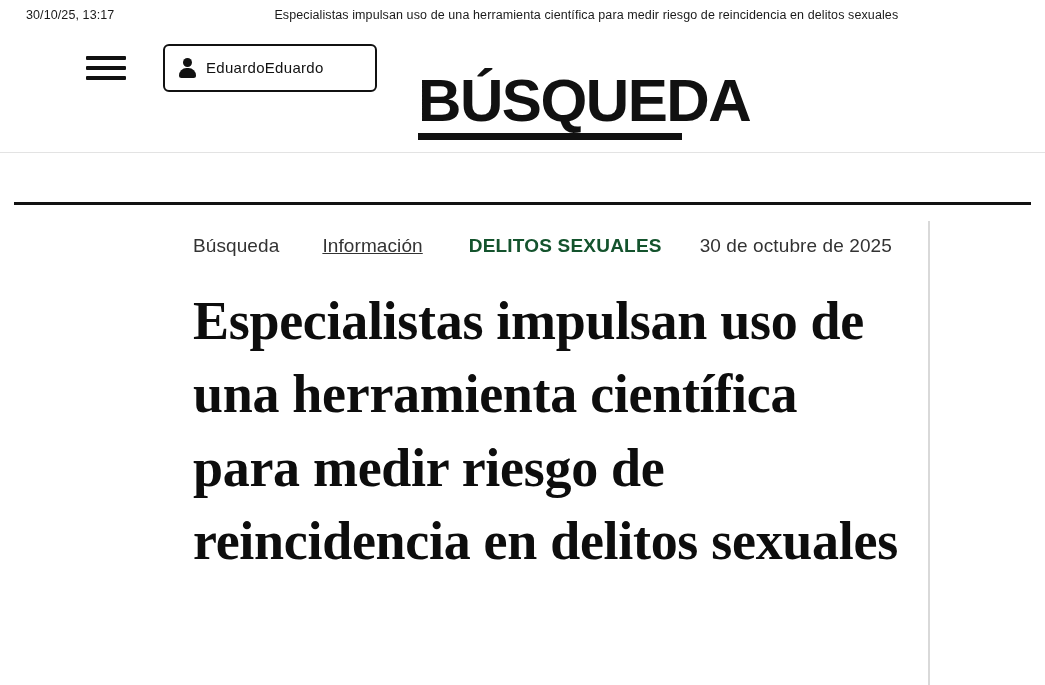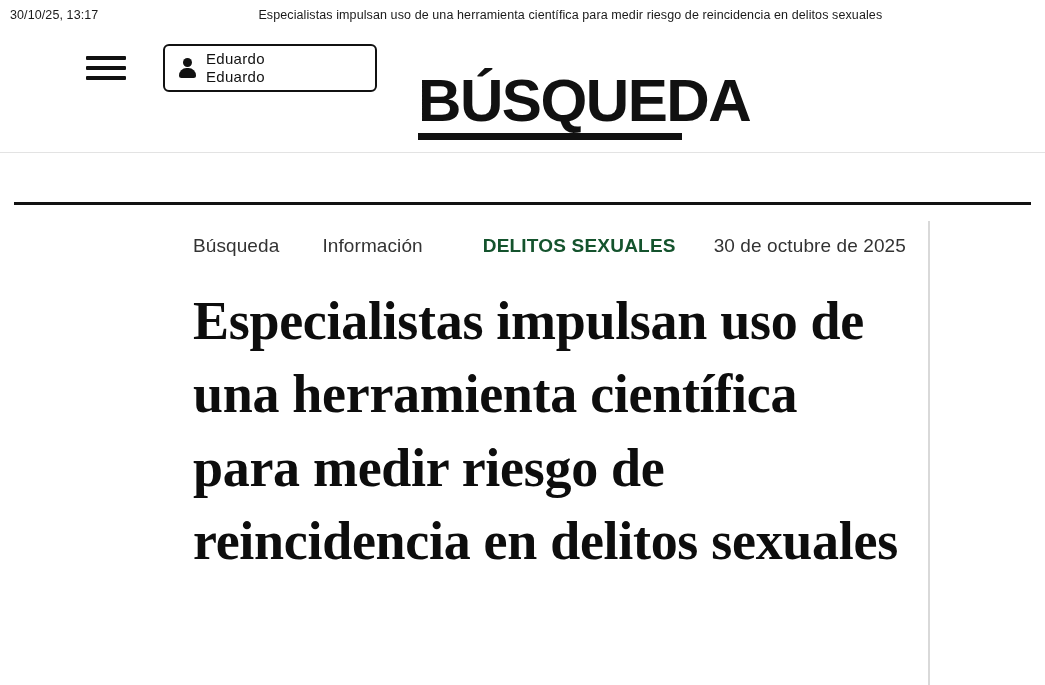--- a/index.html
+++ b/index.html
@@ -13,21 +13,21 @@
     font-family: "Liberation Sans", sans-serif;
     color: #111111;
     overflow: hidden;
     position: relative;
   }
 
   
   .print-header {
     display: flex;
     align-items: center;
-    padding: 8px 14px 0 10px;
+    padding: 8px 14px 0 26px;
     font-size: 12.5px;
     color: #1a1a1a;
     letter-spacing: 0.1px;
   }
   .print-header .ph-date {
     white-space: nowrap;
   }
   .print-header .ph-title {
     margin-left: 160px;
     white-space: nowrap;
@@ -89,21 +89,21 @@
   .user-chip .person-icon::after {
     content: "";
     position: absolute;
     top: 11px; left: 0;
     width: 17px; height: 10px;
     border-radius: 9px 9px 3px 3px;
     background: #111;
   }
   .user-chip .user-names {
     display: flex;
-    flex-direction: column;
+    flex-direction: row;
     line-height: 1.18;
     font-size: 15px;
     letter-spacing: 0.3px;
     color: #111;
   }
 
   .brand {
     position: absolute;
     left: 418px;
     top: 50px;
@@ -155,21 +155,21 @@
   .meta {
     display: flex;
     align-items: baseline;
     gap: 0;
     font-size: 19px;
     color: #333;
     letter-spacing: 0.1px;
   }
   .meta .m-item { white-space: nowrap; }
   .meta .m-1 { margin-right: 43px; }
-  .meta .m-2 { margin-right: 60px; }
+  .meta .m-2 { margin-right: 46px; text-decoration: underline; }
   .meta .m-3 {
     font-weight: bold;
     letter-spacing: 0.2px;
     color: #14532d;
     margin-right: 38px;
   }
   .meta .m-4 { color: #333; }
 
   .headline {
     font-family: "Liberation Serif", serif;

